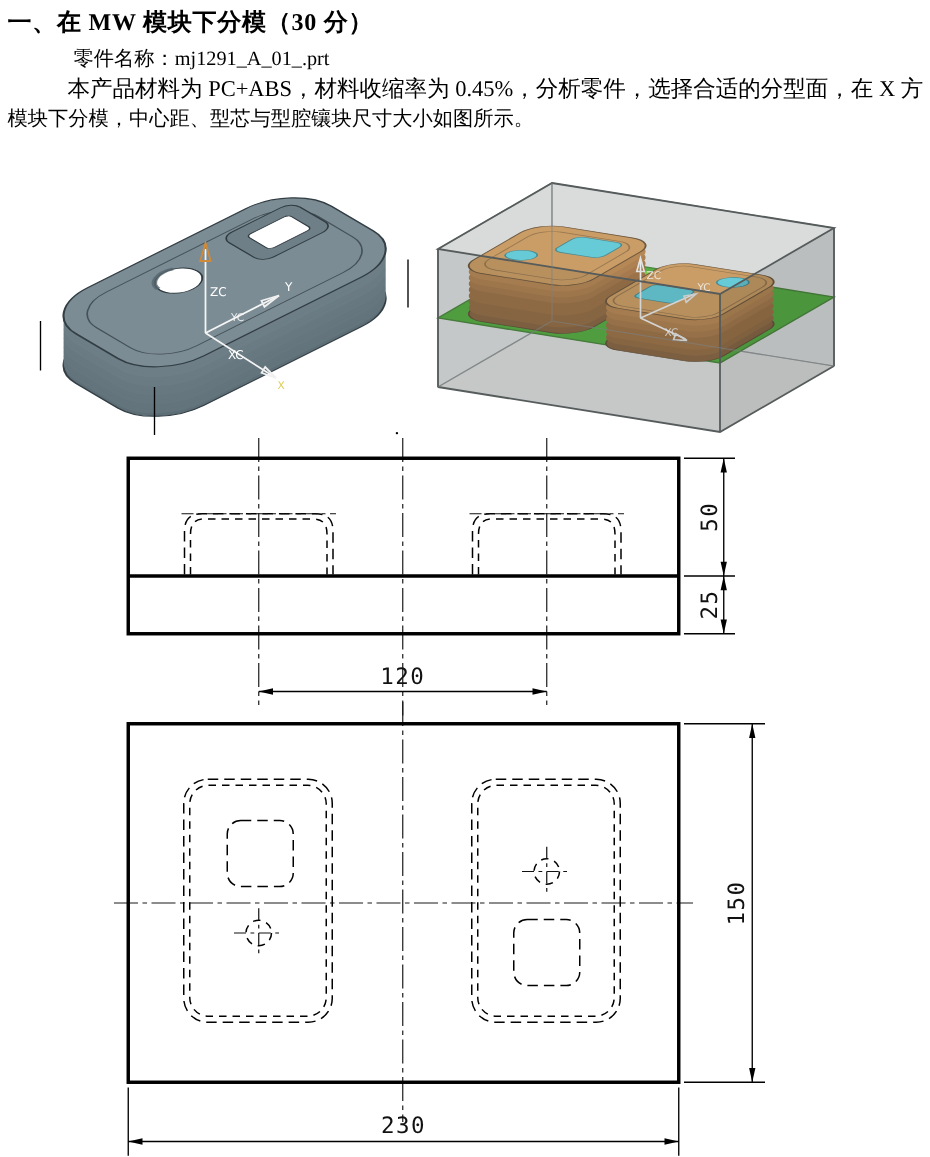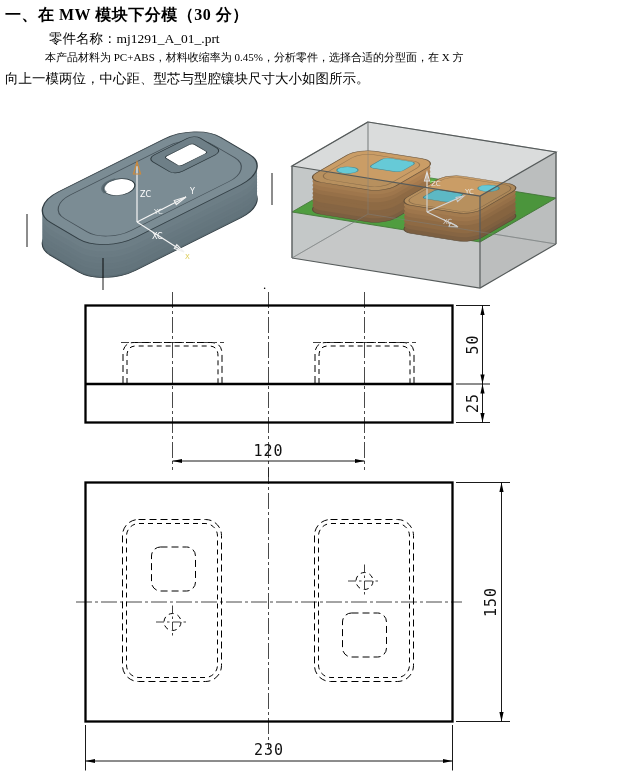--- a/index.html
+++ b/index.html
@@ -1,21 +1,21 @@
 <!DOCTYPE html>
 <html><head>
 <meta charset="utf-8">
 <style>
   html,body{margin:0;padding:0;background:#fff;}
   #page{position:relative;width:620px;height:771px;background:#ffffff;overflow:hidden;
         font-family:"Liberation Serif","DejaVu Serif",serif;color:#000;padding-left:44px;}
   .txt{position:absolute;white-space:pre;}
   .heading{left:5px;top:5px;font-size:16px;font-weight:bold;letter-spacing:.5px;}
   .l-part{left:49px;top:30px;font-size:13.5px;}
-  .l-b1{left:45px;top:50px;font-size:11px;}
+  .l-b1{left:45px;top:50px;font-size:15px;}
   .l-b2{left:5px;top:70px;font-size:13.5px;}
   svg{position:absolute;left:0;}
   #renders{top:100px;}
   #drawings{top:288px;}
   .thick{stroke:#000;stroke-width:2.3;fill:none;}
   .thin{stroke:#000;stroke-width:.9;fill:none;}
   .cl{stroke:#1a1a1a;stroke-width:.8;fill:none;stroke-dasharray:16 3 3 3;}
   .hid{stroke:#000;stroke-width:1;fill:none;stroke-dasharray:7 4;}
   .hid2{stroke:#000;stroke-width:1;fill:none;stroke-dasharray:5 4;}
   .cm{stroke:#111;stroke-width:.8;fill:none;stroke-dasharray:8 3 2.5 3;}
@@ -25,21 +25,21 @@
   .axlbl2{font-family:"DejaVu Sans","Liberation Sans",sans-serif;font-size:7px;fill:#ffffff;opacity:.85;}
 </style>
 </head>
 <body>
 
 <div id="page">
 
   <div class="txt heading">一、在 MW 模块下分模（30 分）</div>
   <div class="txt l-part">零件名称：mj1291_A_01_.prt</div>
   <div class="txt l-b1">本产品材料为 PC+ABS，材料收缩率为 0.45%，分析零件，选择合适的分型面，在 X 方</div>
-  <div class="txt l-b2">向上一模两位，中心距、型芯与型腔镶块尺寸大小如图所示。</div>
+  <div class="txt l-b2">模块下分模，中心距、型芯与型腔镶块尺寸大小如图所示。</div>
 
   <svg id="renders" width="620" height="190" viewBox="0 100 620 190">
     <defs>
       <rect id="ptop" x="0" y="0" width="230" height="138" rx="44"></rect>
       <rect id="lcoreR" x="10" y="30" width="85" height="85" rx="18"></rect>
       <rect id="rcoreR" x="115" y="45" width="80" height="80" rx="16"></rect>
     </defs>
 
     <g>
 

